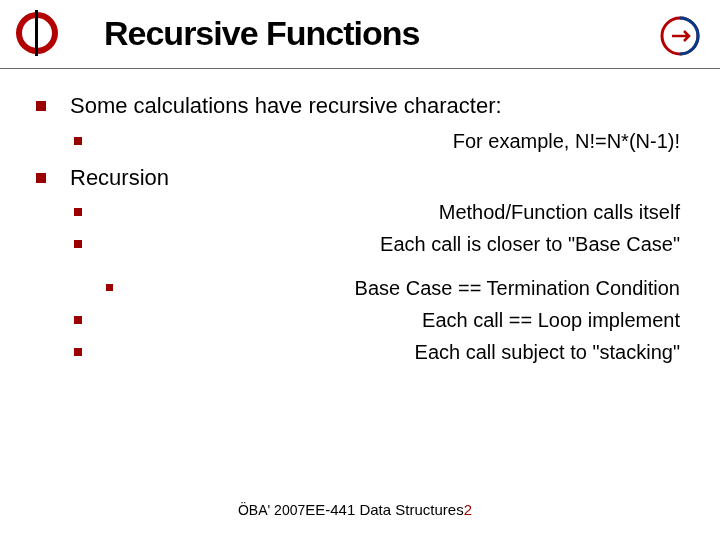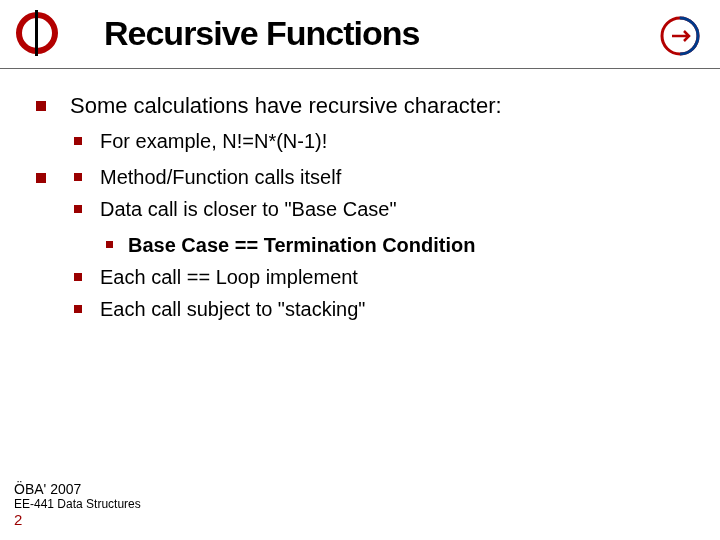--- a/index.html
+++ b/index.html
@@ -61,66 +61,65 @@
   }
   .lvl2 {
     margin-top: 6px;
   }
   .lvl2 > li {
     position: relative;
     padding-left: 30px;
     margin-bottom: 4px;
     font-size: 20px;
     line-height: 1.4;
+    text-align: right;
   }
   .lvl2 > li::before {
     content: "";
     position: absolute;
     left: 4px;
     top: 10px;
     width: 8px;
     height: 8px;
     background: #9a0000;
   }
   .lvl3 {
-    margin-top: 8px;
-    font-weight: bold;
+    margin-top: 16px;
   }
   .lvl3 > li {
     position: relative;
     padding-left: 28px;
     margin-bottom: 2px;
     font-size: 20px;
     line-height: 1.4;
   }
   .lvl3 > li::before {
     content: "";
     position: absolute;
     left: 6px;
     top: 10px;
     width: 7px;
     height: 7px;
     background: #9a0000;
   }
   .italic { font-style: italic; }
   .footer {
     position: absolute;
-    bottom: 12px;
+    bottom: 22px;
     left: 0;
     width: 100%;
     display: flex;
     justify-content: center;
     align-items: baseline;
     padding: 0 24px 0 14px;
     font-size: 14px;
     color: #000;
-    flex-direction: column;
   }
   .footer-center {
-    font-size: 12px;
+    font-size: 15px;
   }
   .footer-right {
     color: #9a0000;
     font-size: 15px;
   }
 </style>
 </head>
 <body>
 
 <div class="header">
@@ -144,26 +143,27 @@
   <ul class="lvl1">
     <li>
       <span>Some calculations have recursive character:</span>
       <ul class="lvl2">
         <li>
           <span>For example, N!=N*(N-1)!</span>
         </li>
       </ul>
     </li>
     <li>
+      <span>Recursion</span>
       <ul class="lvl2">
         <li>
           <span>Method/Function calls itself</span>
         </li>
         <li>
-          <span>Data call is closer to "Base Case"</span>
+          <span>Each call is closer to "Base Case"</span>
           <ul class="lvl3">
             <li>
               <span>Base Case == Termination Condition</span>
             </li>
           </ul>
         </li>
         <li>
           <span>Each call == Loop implement</span>
         </li>
         <li>

